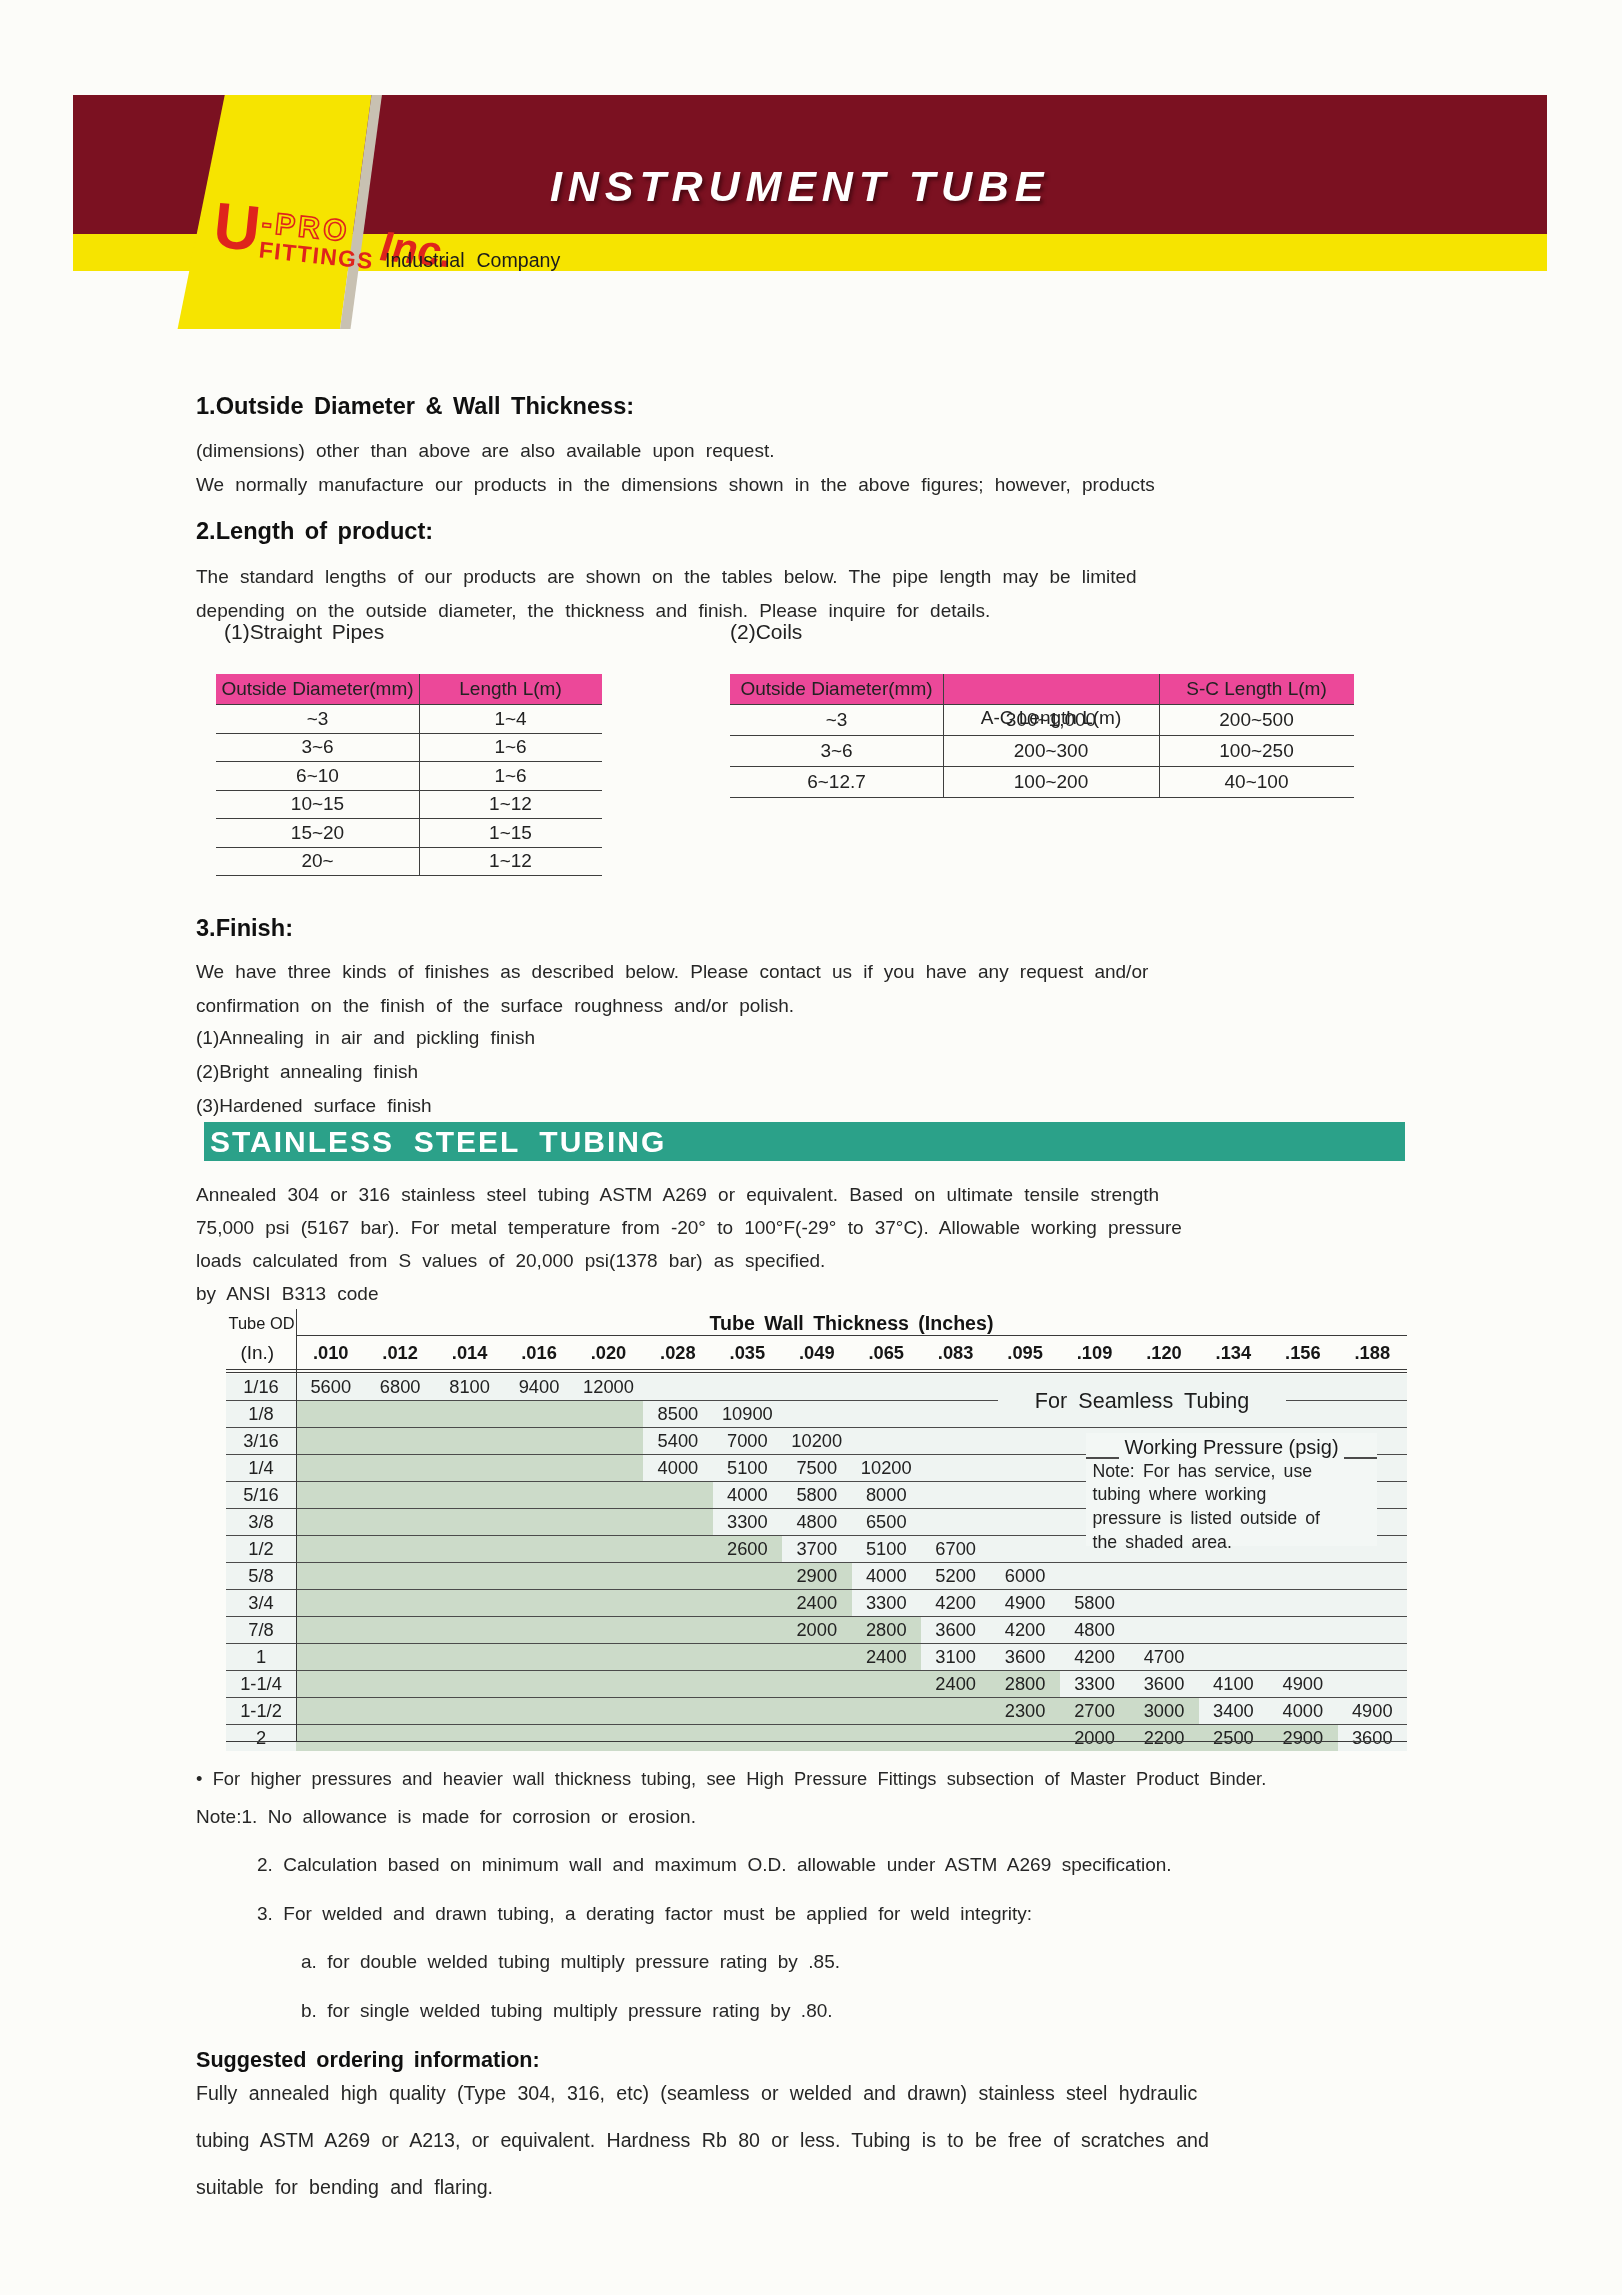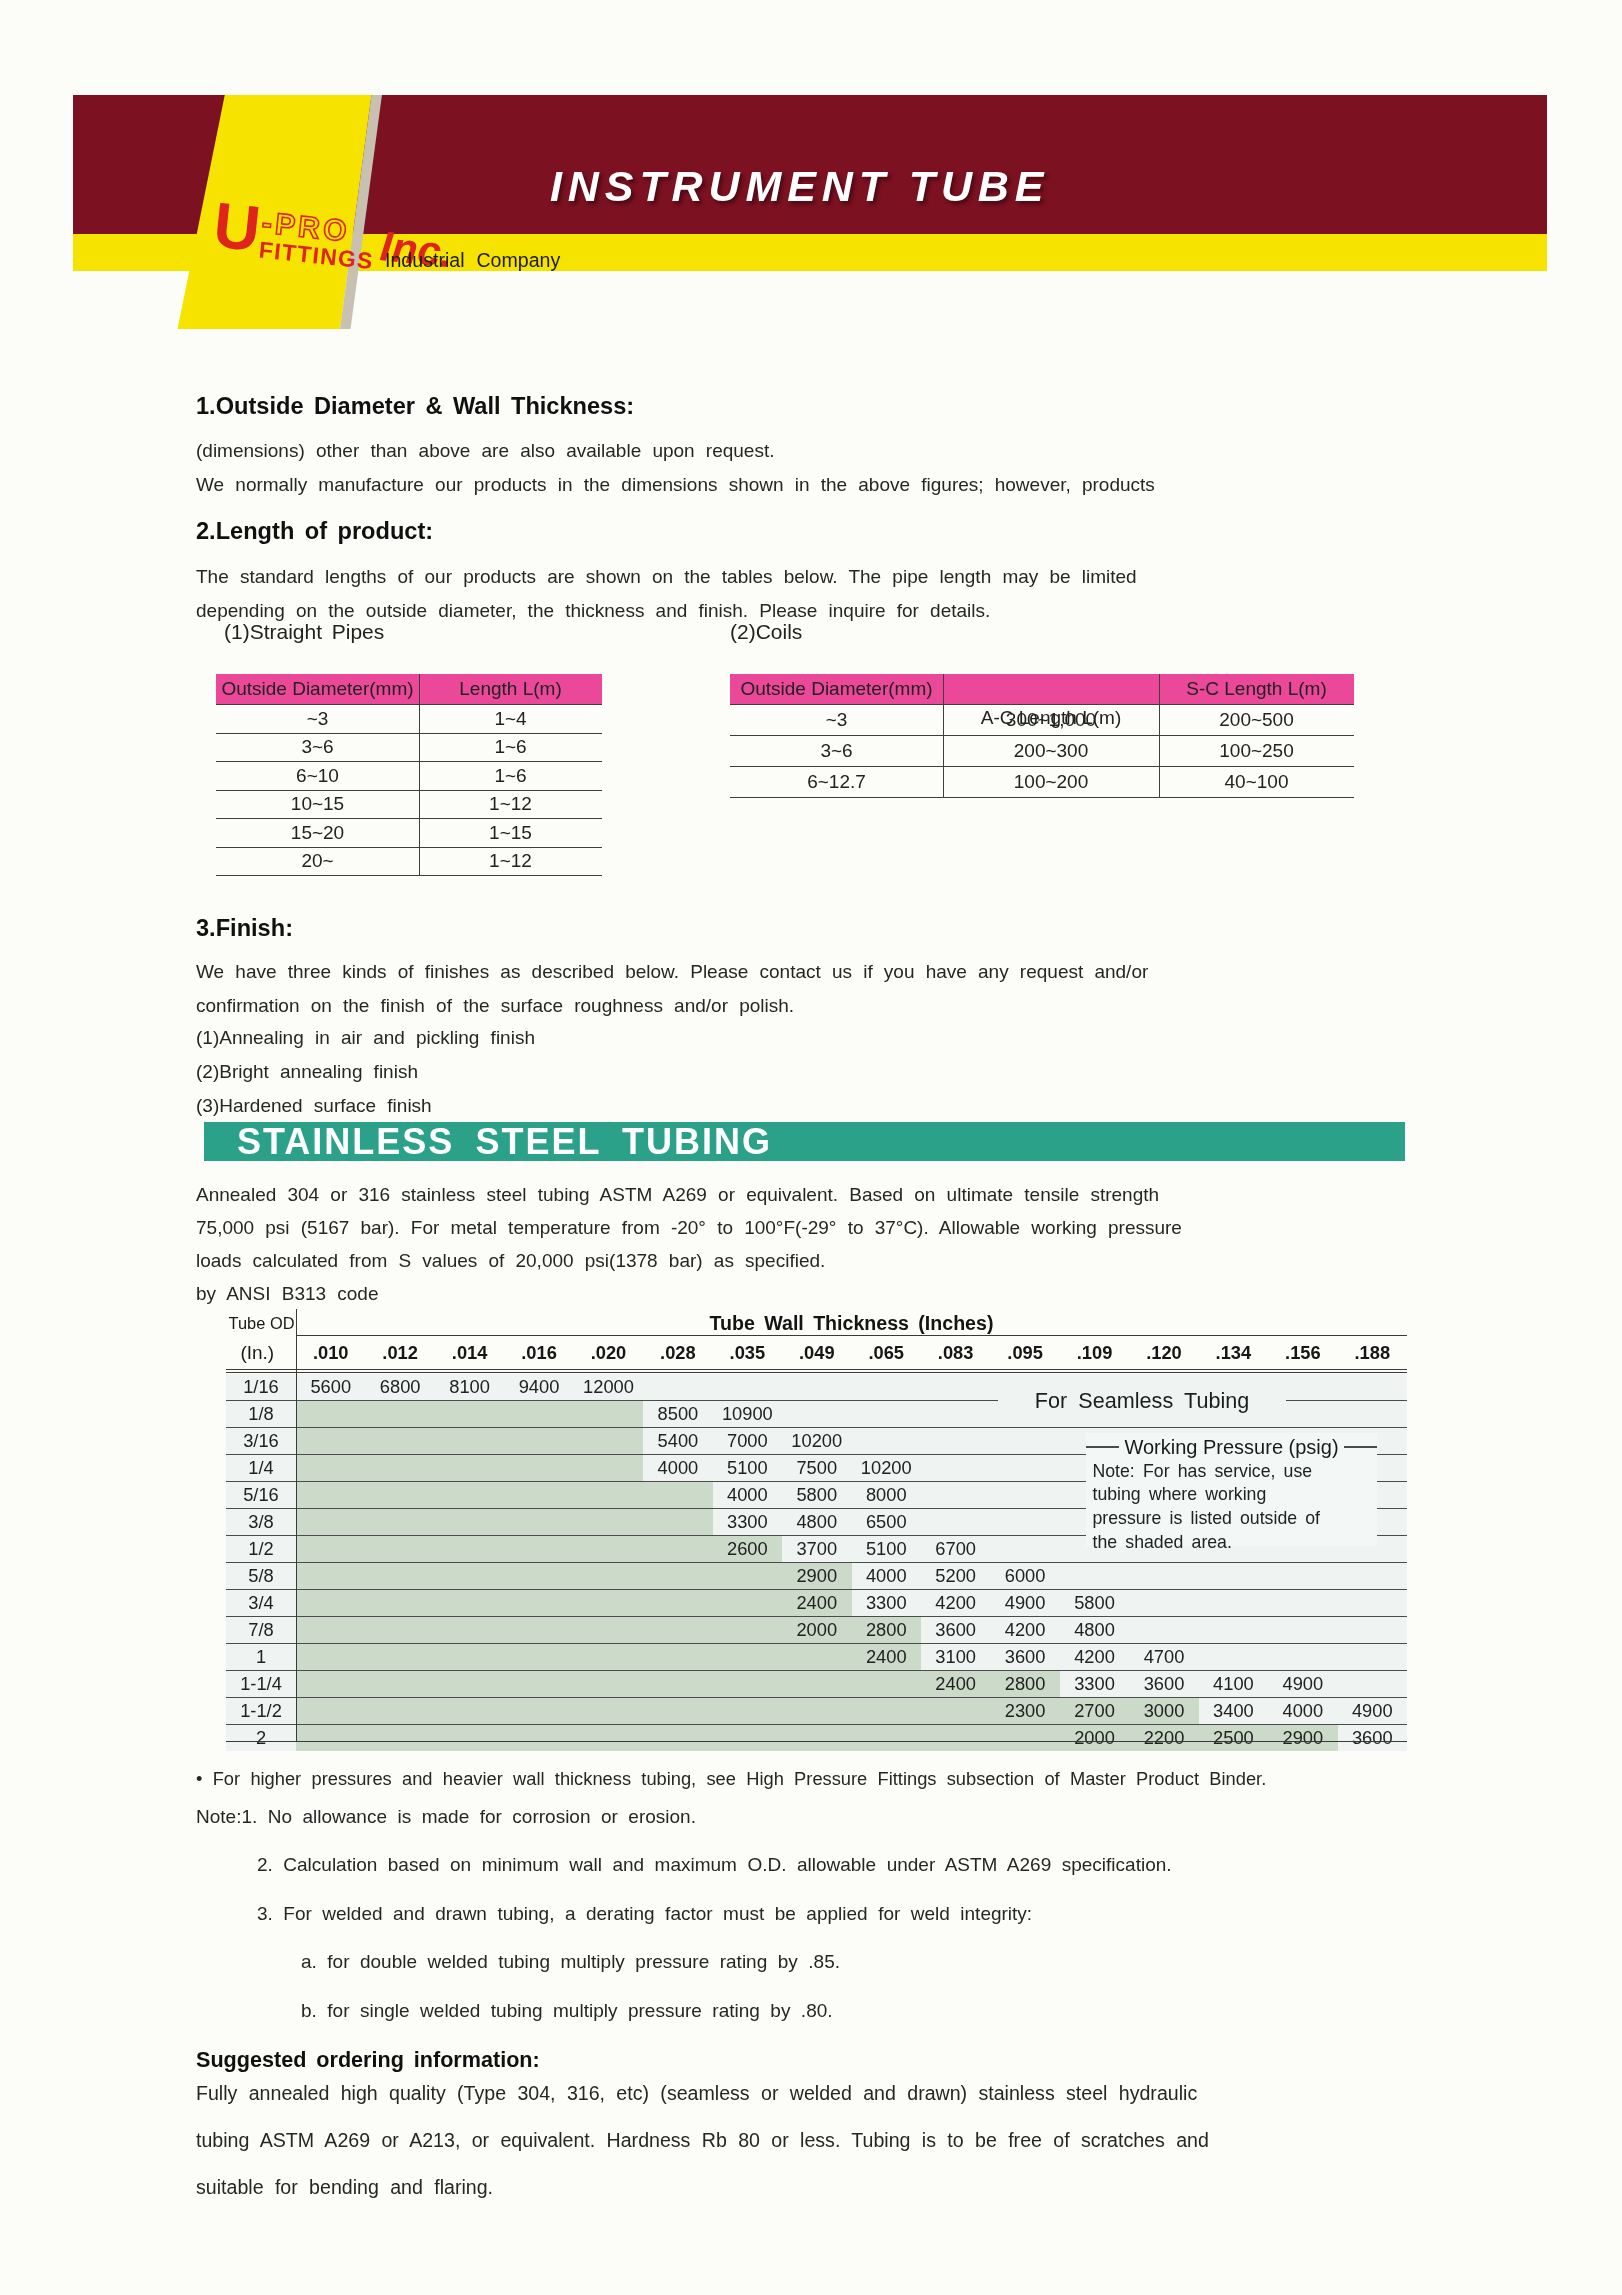--- a/index.html
+++ b/index.html
@@ -34,21 +34,21 @@
   
   .stable{position:absolute;border-bottom:1.3px solid #3e3e3e;}
   .st-header{display:flex;height:30px;background:#ec4899;}
   .st-hcell,.st-cell{display:flex;align-items:center;justify-content:center;font-size:19px;color:#222;}
   .st-row{display:flex;height:27.5px;border-top:1.3px solid #3e3e3e;}
   .coils .st-row{height:30px;}
   .vdiv{position:absolute;top:0;bottom:0;width:1.3px;background:#3e3e3e;}
 
   
   .banner{left:204px;top:1122px;width:1201px;height:39px;background:#2ba189;display:flex;align-items:center;}
-  .banner span{font-size:36px;font-weight:bold;color:#ffffff;letter-spacing:2px;margin-left:33px;word-spacing:9.2px;white-space:nowrap;}
+  .banner span{font-size:30px;font-weight:bold;color:#ffffff;letter-spacing:2px;margin-left:6px;word-spacing:9.2px;white-space:nowrap;}
 
   
   .ptable{left:226px;top:1309px;width:1181px;height:433px;font-size:18.3px;}
   .pt-corner1{position:absolute;left:2.6px;top:5.2px;font-size:16.4px;color:#1a1a1a;}
   .pt-corner2{position:absolute;left:14.4px;top:33px;font-size:19px;color:#1a1a1a;}
   .pt-span{position:absolute;left:70px;right:0;top:2.6px;text-align:center;font-size:19.6px;font-weight:bold;color:#141414;word-spacing:3.9px;}
   .pt-spanline{position:absolute;left:70px;right:0;top:26px;height:1.3px;background:#3a3a3a;}
   .pt-cols{position:absolute;left:70px;right:0;top:29px;height:30px;display:flex;}
   .pt-colcell{flex:1;display:flex;align-items:center;justify-content:center;font-weight:bold;color:#161616;}
   .pt-dbl1{position:absolute;left:0;right:0;top:60px;height:1.3px;background:#3a3a3a;}
@@ -57,21 +57,21 @@
   .prow{display:flex;height:26px;}
   .prow + .prow{border-top:1.3px solid #4b4b4b;}
   .plabel{width:70px;display:flex;align-items:center;justify-content:center;color:#222;flex:none;}
   .pcell{flex:1;display:flex;align-items:center;justify-content:center;color:#222;}
   .pcell.shaded{background:#ccdbc9;}
   .pt-vdiv{position:absolute;left:70px;top:0;height:433px;width:1.3px;background:#3a3a3a;}
   .pt-bottom{position:absolute;left:0;right:0;top:432px;height:1.3px;background:#3a3a3a;}
   .pt-seamless{position:absolute;left:772px;width:288px;top:77px;height:29px;background:#eff4f2;
       display:flex;align-items:center;justify-content:center;font-size:21.6px;color:#1d1d1d;word-spacing:5.2px;white-space:nowrap;}
   .pt-wpbox{position:absolute;left:860px;top:124px;width:291px;height:113px;background:#f3f7f5;}
-  .pt-wptitle{display:flex;align-items:center;font-size:20px;color:#1a1a1a;margin-top:2.6px;white-space:nowrap;}
+  .pt-wptitle{display:flex;align-items:flex-end;font-size:20px;color:#1a1a1a;margin-top:2.6px;white-space:nowrap;}
   .pt-wptitle .dash{height:1.3px;background:#4b4b4b;flex:1;min-width:9.2px;}
   .pt-wptitle .t{margin:0 5.2px;}
   .pt-wpnote{font-size:17.7px;line-height:23.6px;color:#222;margin-left:6.5px;margin-top:1.3px;word-spacing:3.3px;white-space:nowrap;}
 
   
   .fnote{font-size:18.3px;color:#262626;word-spacing:5.2px;white-space:nowrap;}
   .h-order{font-size:21.6px;font-weight:bold;color:#101010;word-spacing:3.9px;}
   .order-p{font-size:19.6px;line-height:47px;color:#262626;word-spacing:5.9px;white-space:nowrap;}
 </style>
 </head>

